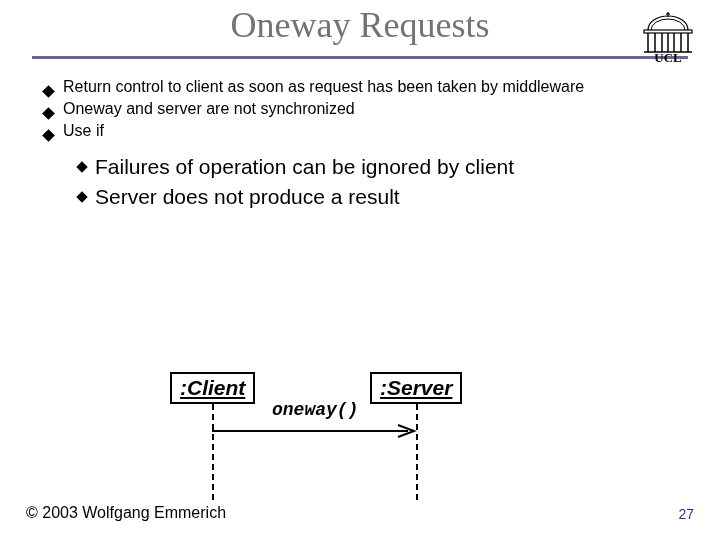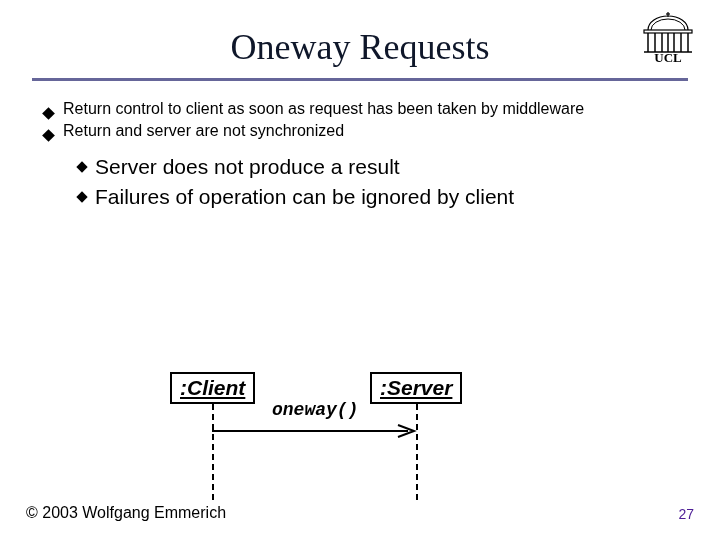--- a/index.html
+++ b/index.html
@@ -15,23 +15,23 @@
   .slide {
     width: 720px;
     height: 540px;
     position: relative;
     box-sizing: border-box;
     border-radius: 30px;
   }
   .title {
     font-family: "Times New Roman", Times, serif;
     font-size: 36px;
-    color: #0f172a;
+    color: #737373;
     text-align: center;
-    padding-top: 26px;
+    padding-top: 4px;
     margin: 0;
     font-weight: normal;
   }
   .hr {
     border: none;
     border-top: 3px solid #666699;
     margin: 10px 32px 0 32px;
   }
   .logo {
     position: absolute;
@@ -156,30 +156,34 @@
   <h1 class="title">Oneway Requests</h1>
   <hr class="hr">
 
   <div class="content">
     <div class="bullet-l1">
       <span class="diamond"></span>
       <span>Return control to client as soon as request has been taken by middleware</span>
     </div>
     <div class="bullet-l1">
       <span class="diamond"></span>
-      <span>Return and server are not synchronized</span>
+      <span>Oneway and server are not synchronized</span>
+    </div>
+    <div class="bullet-l1">
+      <span class="diamond"></span>
+      <span>Use if</span>
     </div>
     <div class="sub-gap"></div>
     <div class="bullet-l2">
       <span class="diamond-s"></span>
-      <span>Server does not produce a result</span>
+      <span>Failures of operation can be ignored by client</span>
     </div>
     <div class="bullet-l2">
       <span class="diamond-s"></span>
-      <span>Failures of operation can be ignored by client</span>
+      <span>Server does not produce a result</span>
     </div>
   </div>
 
   <div class="diagram">
     <div class="obj-box" style="left:20px; top:2px;">:Client</div>
     <div class="obj-box" style="left:220px; top:2px;">:Server</div>
     <div class="lifeline" style="left:62px;"></div>
     <div class="lifeline" style="left:266px;"></div>
     <svg style="position:absolute; left:62px; top:54px;" width="206" height="14">
       <line x1="0" y1="7" x2="196" y2="7" stroke="#000" stroke-width="2"></line>

